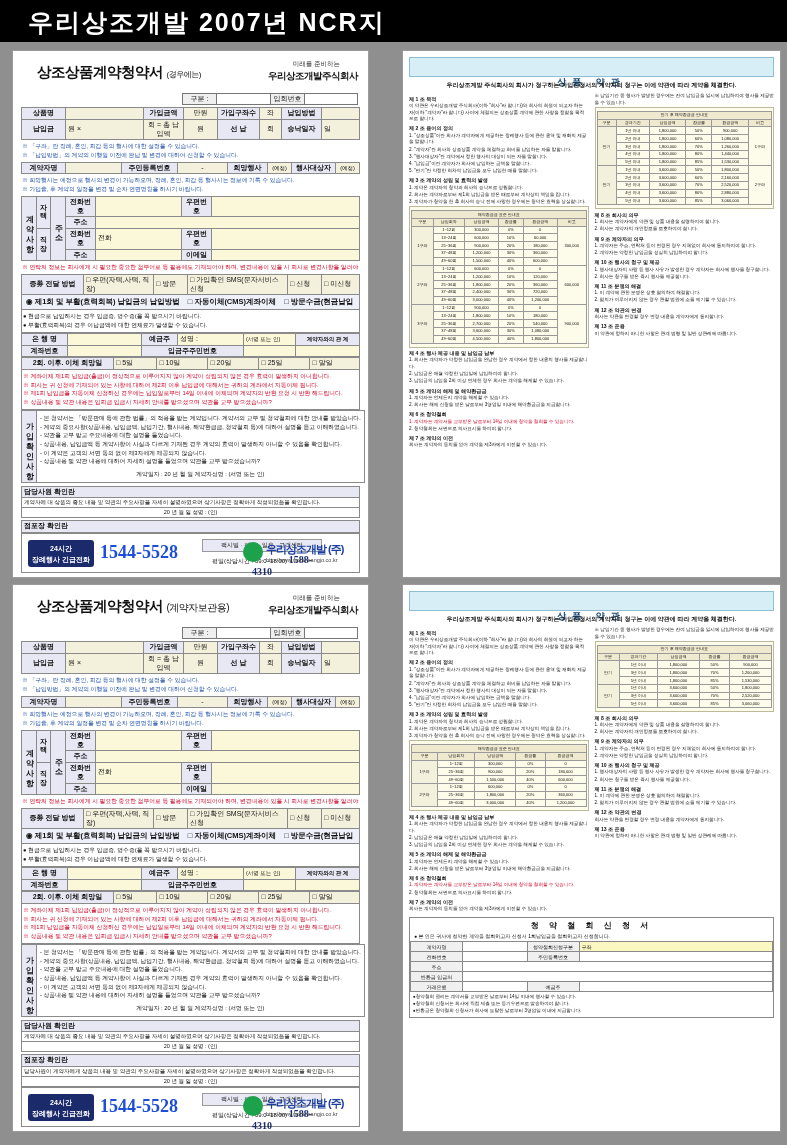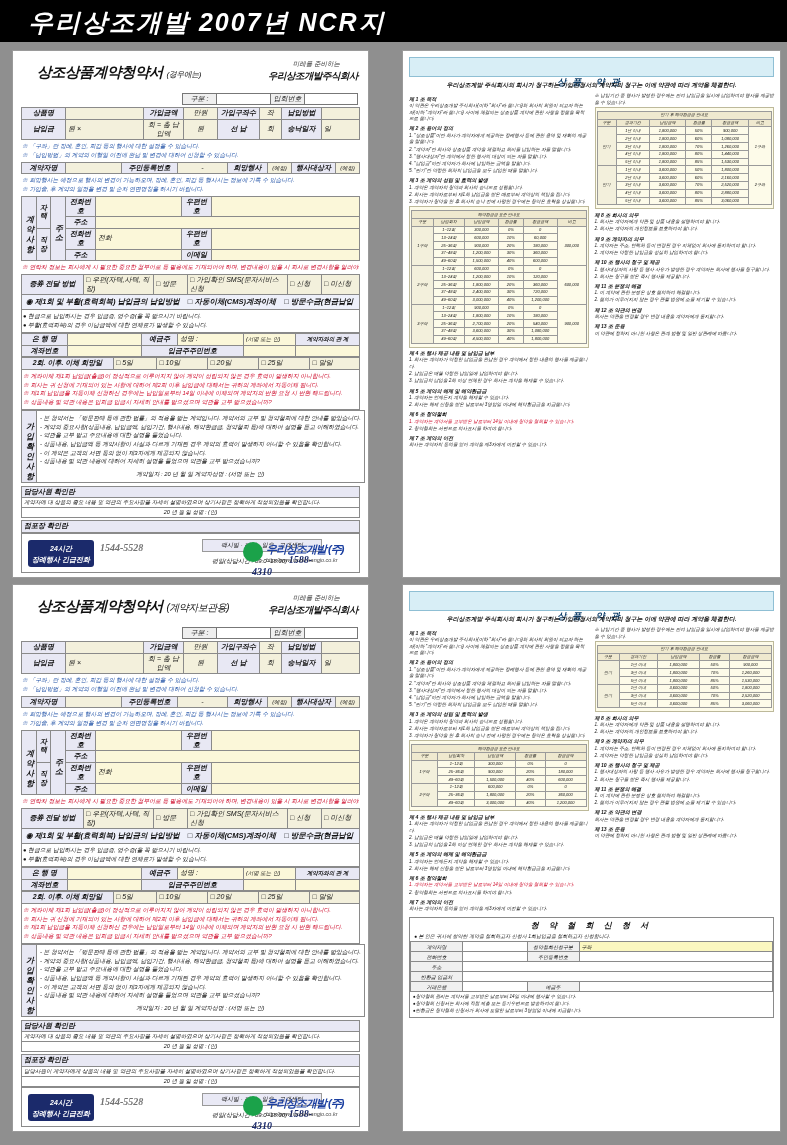--- a/index.html
+++ b/index.html
@@ -4,21 +4,21 @@
 <style>
   * { box-sizing: border-box; }
   html, body { margin:0; padding:0; }
   body {
     width: 787px; height: 1145px;
     background: #ffffff;
     font-family: "Liberation Sans", sans-serif;
     color: #111;
     overflow: hidden;
   }
-  .page { position: relative; width:648px; height:1145px; background:#fff;font-style:italic; }
+  .page { position: relative; width:648px; height:1145px; background:#fff; }
 
   
   .titlebar {
     position:absolute; left:0; top:0; width:787px; height:42px;
     background:#000; color:#fff;
   }
   .titlebar .t {
     position:absolute; left:28px; top:6px;
     font-size:25px; font-weight:bold; letter-spacing:2px;
   }
@@ -98,22 +98,22 @@
   .footStamp {
     position:absolute; left:8px; right:8px; bottom:4px; height:40px;
     border:1px solid #8a8a8a; background:#fff;
   }
   .badge24 {
     position:absolute; left:6px; top:6px; width:66px; height:27px;
     background:#1b2a6b; color:#fff; border-radius:3px; font-size:7px;
     text-align:center; padding-top:4px; line-height:1.5; font-weight:bold;
   }
   .num1544 {
-    position:absolute; left:78px; top:8px; font-size:10px; font-weight:bold;
-    color:#737373; font-family:"Liberation Serif", serif;
+    position:absolute; left:78px; top:8px; font-size:18px; font-weight:bold;
+    color:#1d4ed8; font-family:"Liberation Serif", serif;
   }
   .callbox {
     position:absolute; left:180px; top:5px; width:120px; height:28px; font-size:6px;
     text-align:center;
   }
   .callbox .b1 { background:#e9e9f5; border:1px solid #9a9a9a; padding:1px 0; }
   .callbox .b2 { margin-top:2px; }
   .num1588 { color:#1b2a6b; font-weight:bold; font-size:10px; font-family:"Liberation Serif", serif; }
   .logoRight {
     position:absolute; right:4px; top:4px; width:112px; height:30px;

